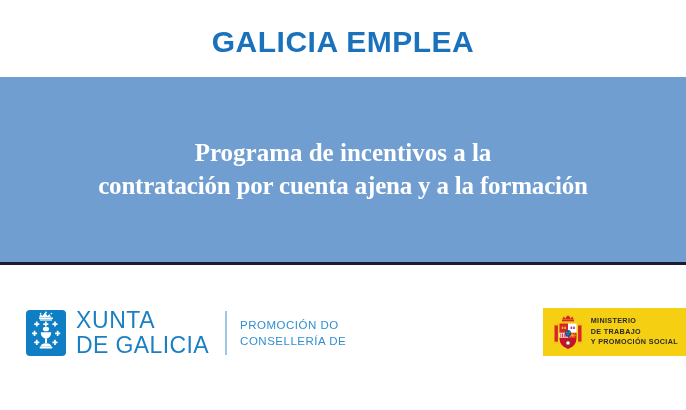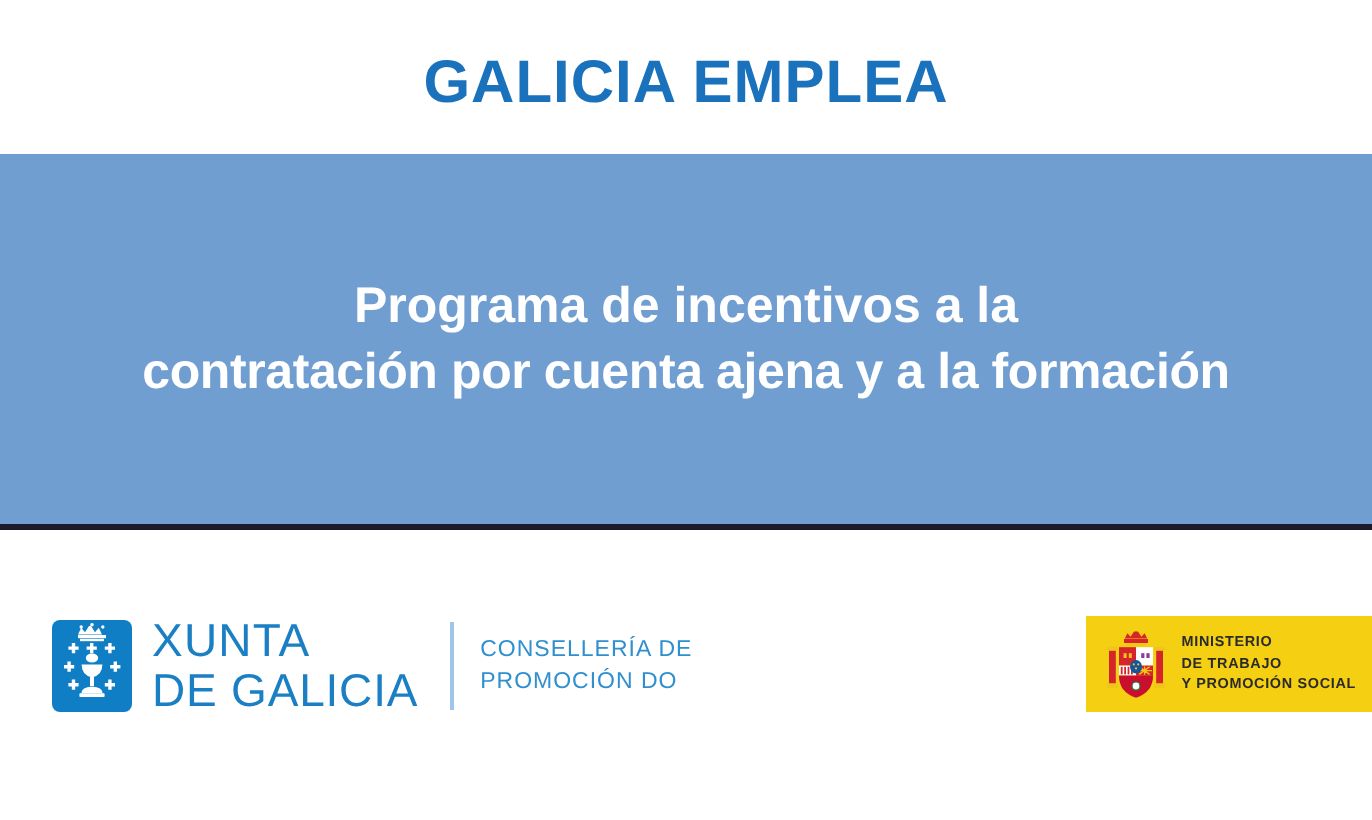--- a/index.html
+++ b/index.html
@@ -35,20 +35,21 @@
 
   
   .banner {
     height: 188px;
     background: #719ed1;
     border-bottom: 3px solid #1b1b2b;
     display: flex;
     align-items: center;
     justify-content: center;
     box-sizing: border-box;
+    font-family: Liberation Serif, serif;
   }
   .banner-text {
     color: #ffffff;
     font-size: 25px;
     font-weight: bold;
     text-align: center;
     line-height: 1.30;
     width: 100%;
     padding: 0 8px;
     box-sizing: border-box;
@@ -229,22 +230,22 @@
     </div>
 
     <div class="xunta-words">
       <div class="w1">XUNTA</div>
       <div class="w2">DE GALICIA</div>
     </div>
 
     <div class="vbar"></div>
 
     <div class="conselleria">
+      <div>PROMOCIÓN DO</div>
       <div>CONSELLERÍA DE</div>
-      <div>PROMOCIÓN DO</div>
     </div>
   </div>
 
   <div class="ministerio-logo">
     <div class="min-yellow">
 
       <svg class="coat-spain" viewBox="0 0 32 38" aria-hidden="true">
 
         <path d="M10 6.5 h12 v2 h-12 z" fill="#d6242b"></path>
         <path d="M10.4 6.3 l1.3 -2.7 l1.6 1.8 l1.7 -2.6 h2 l1.7 2.6 l1.6 -1.8 l1.3 2.7 z" fill="#d6242b"></path>

